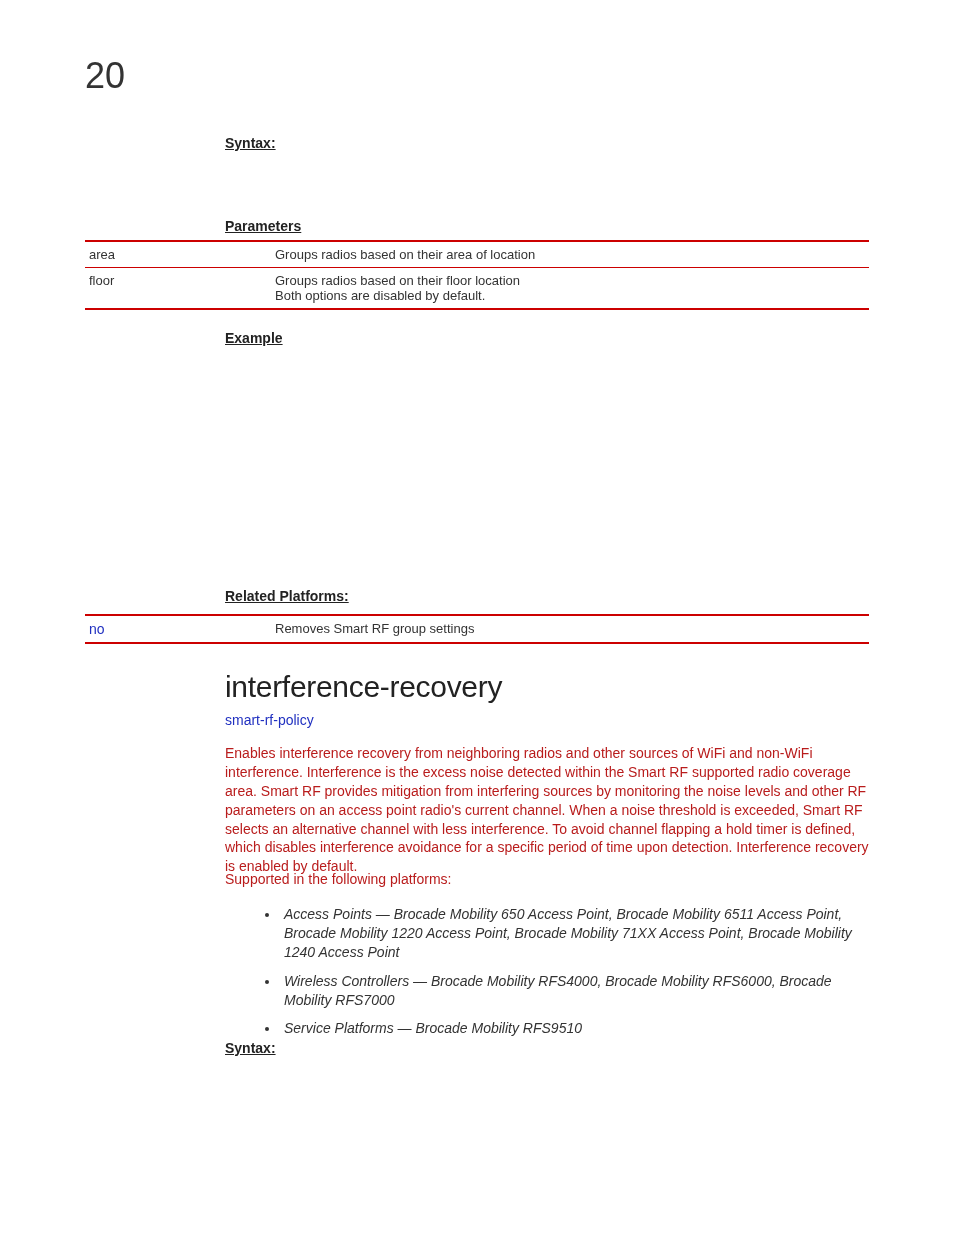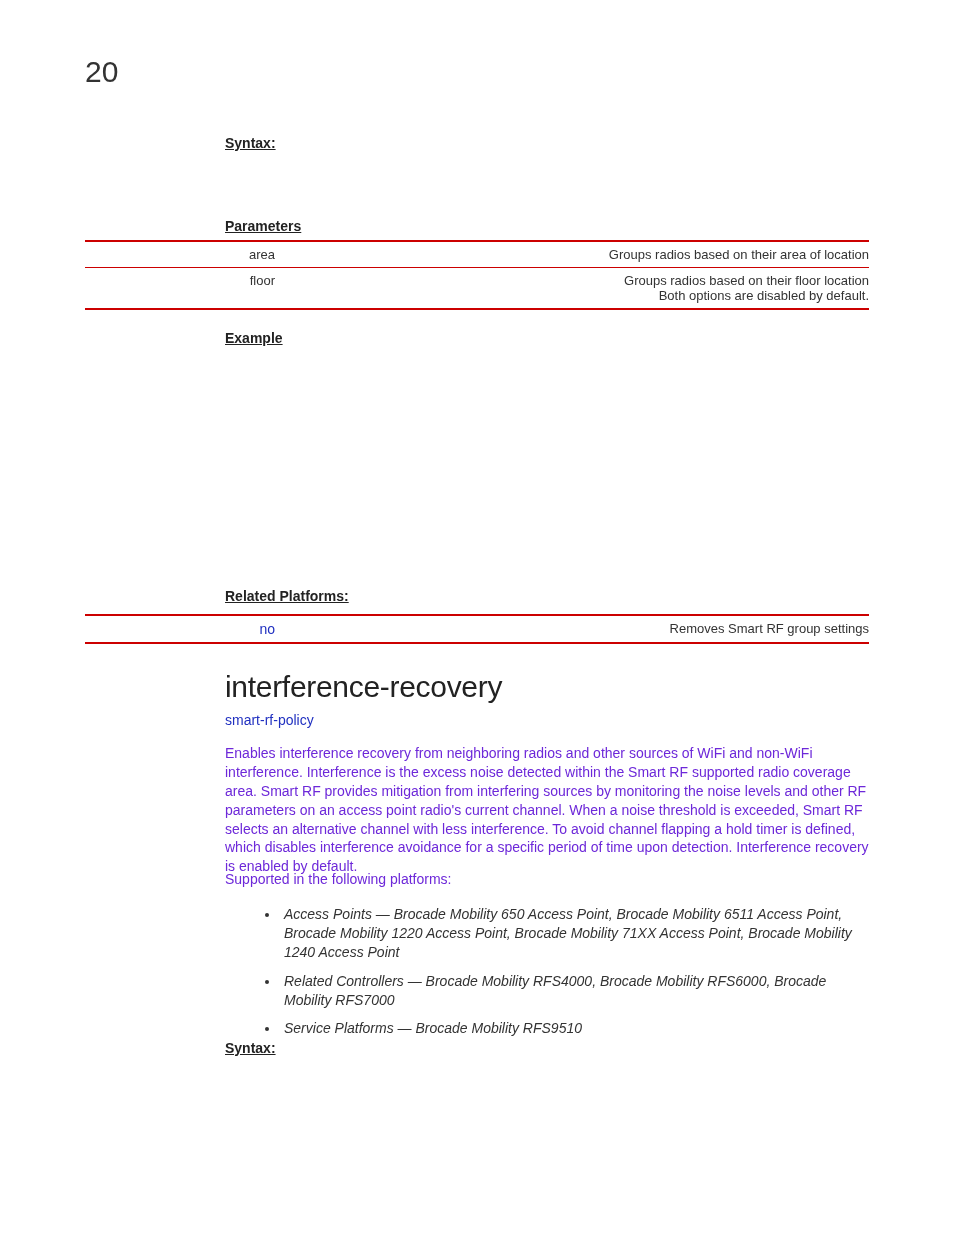--- a/index.html
+++ b/index.html
@@ -9,35 +9,34 @@
     color: #333;
     width: 954px;
     height: 1235px;
     position: relative;
     font-size: 14px;
   }
   .page-number {
     position: absolute;
     top: 55px;
     left: 85px;
-    font-size: 30px;
+    font-size: 36px;
     font-weight: 400;
     color: #333;
   }
   .content {
     position: absolute;
     left: 225px;
     right: 85px;
     top: 135px;
   }
   .full-width {
     position: absolute;
     left: 85px;
     right: 85px;
-    text-align: right;
   }
   .label-bold {
     font-weight: bold;
     font-size: 14px;
     color: #222;
     text-decoration: underline;
   }
   .params-table {
     width: 100%;
     border-collapse: collapse;
@@ -55,21 +54,21 @@
     color: #222;
     letter-spacing: -0.3px;
   }
   .link {
     color: #2030c0;
     font-size: 14px;
   }
   .body-text {
     font-size: 14px;
     line-height: 1.35;
-    color: #6d28d9;
+    color: #b91c1c;
     margin-top: 10px;
   }
   ul.bullets {
     margin-left: 55px;
     margin-top: 10px;
   }
   ul.bullets li {
     font-size: 14px;
     line-height: 1.35;
     margin-bottom: 10px;
@@ -138,20 +137,20 @@
   <p class="body-text">Enables interference recovery from neighboring radios and other sources of WiFi and non-WiFi interference. Interference is the excess noise detected within the Smart RF supported radio coverage area. Smart RF provides mitigation from interfering sources by monitoring the noise levels and other RF parameters on an access point radio's current channel. When a noise threshold is exceeded, Smart RF selects an alternative channel with less interference. To avoid channel flapping a hold timer is defined, which disables interference avoidance for a specific period of time upon detection. Interference recovery is enabled by default.</p>
 </div>
 
 <div class="content" style="top:870px;">
   <p class="body-text" style="margin-top:0;">Supported in the following platforms:</p>
 </div>
 
 <div class="content" style="top:895px;font-style:italic;">
   <ul class="bullets">
     <li>Access Points — Brocade Mobility 650 Access Point, Brocade Mobility 6511 Access Point, Brocade Mobility 1220 Access Point, Brocade Mobility 71XX Access Point, Brocade Mobility 1240 Access Point</li>
-    <li>Related Controllers — Brocade Mobility RFS4000, Brocade Mobility RFS6000, Brocade Mobility RFS7000</li>
+    <li>Wireless Controllers — Brocade Mobility RFS4000, Brocade Mobility RFS6000, Brocade Mobility RFS7000</li>
     <li>Service Platforms — Brocade Mobility RFS9510</li>
   </ul>
 </div>
 
 <div class="content" style="top:1040px;">
   <span class="label-bold">Syntax:</span>
 </div>
 
 </body></html>

